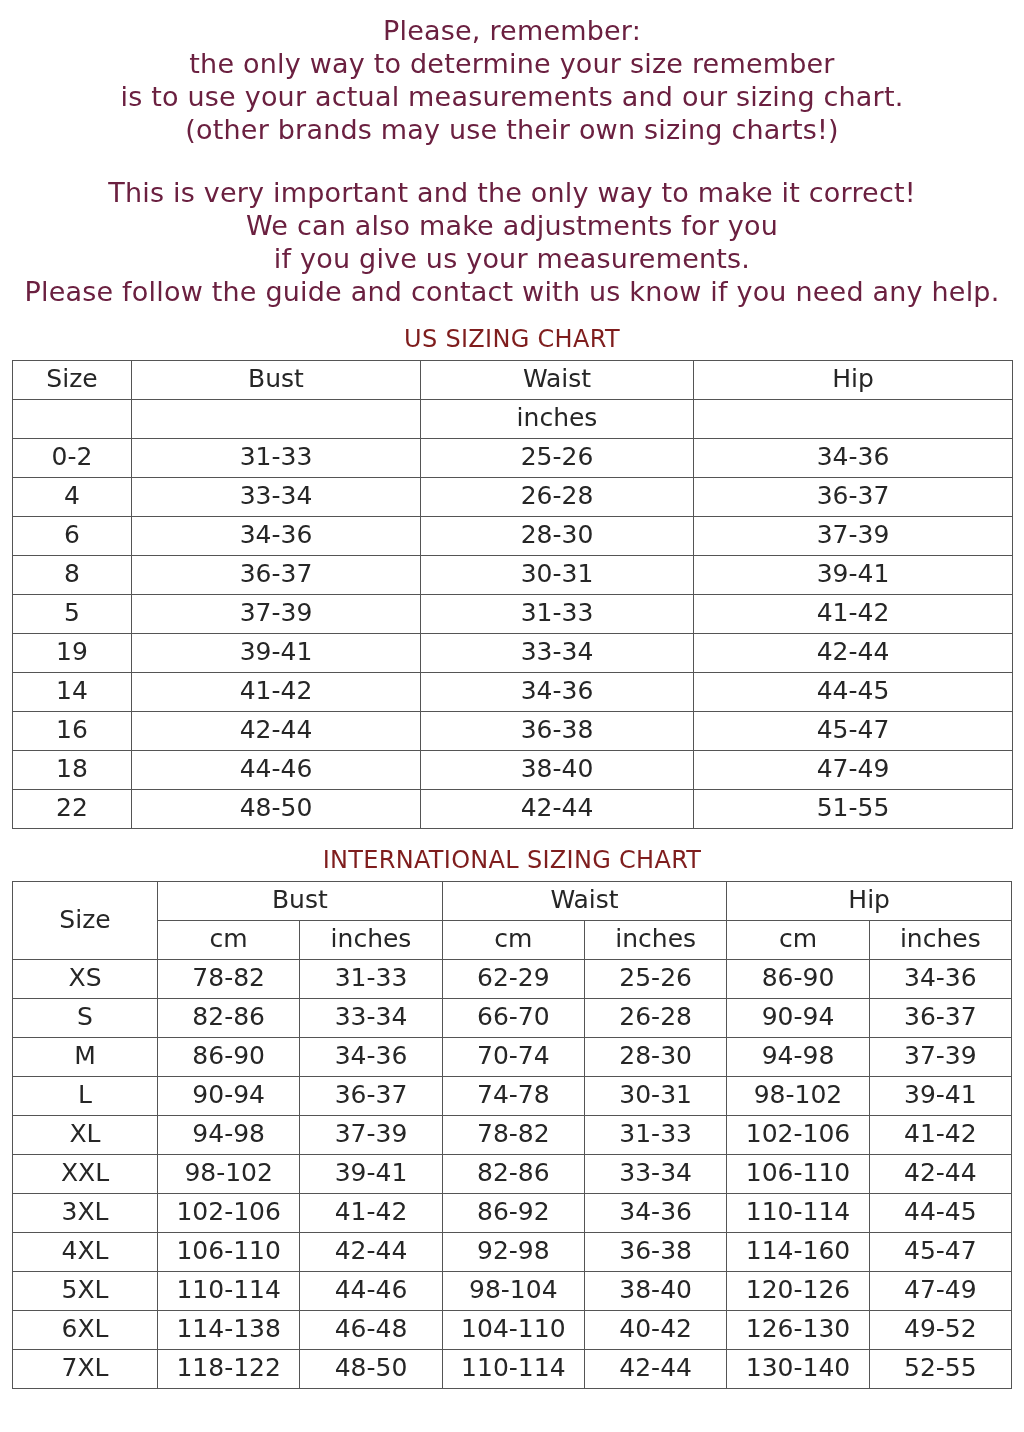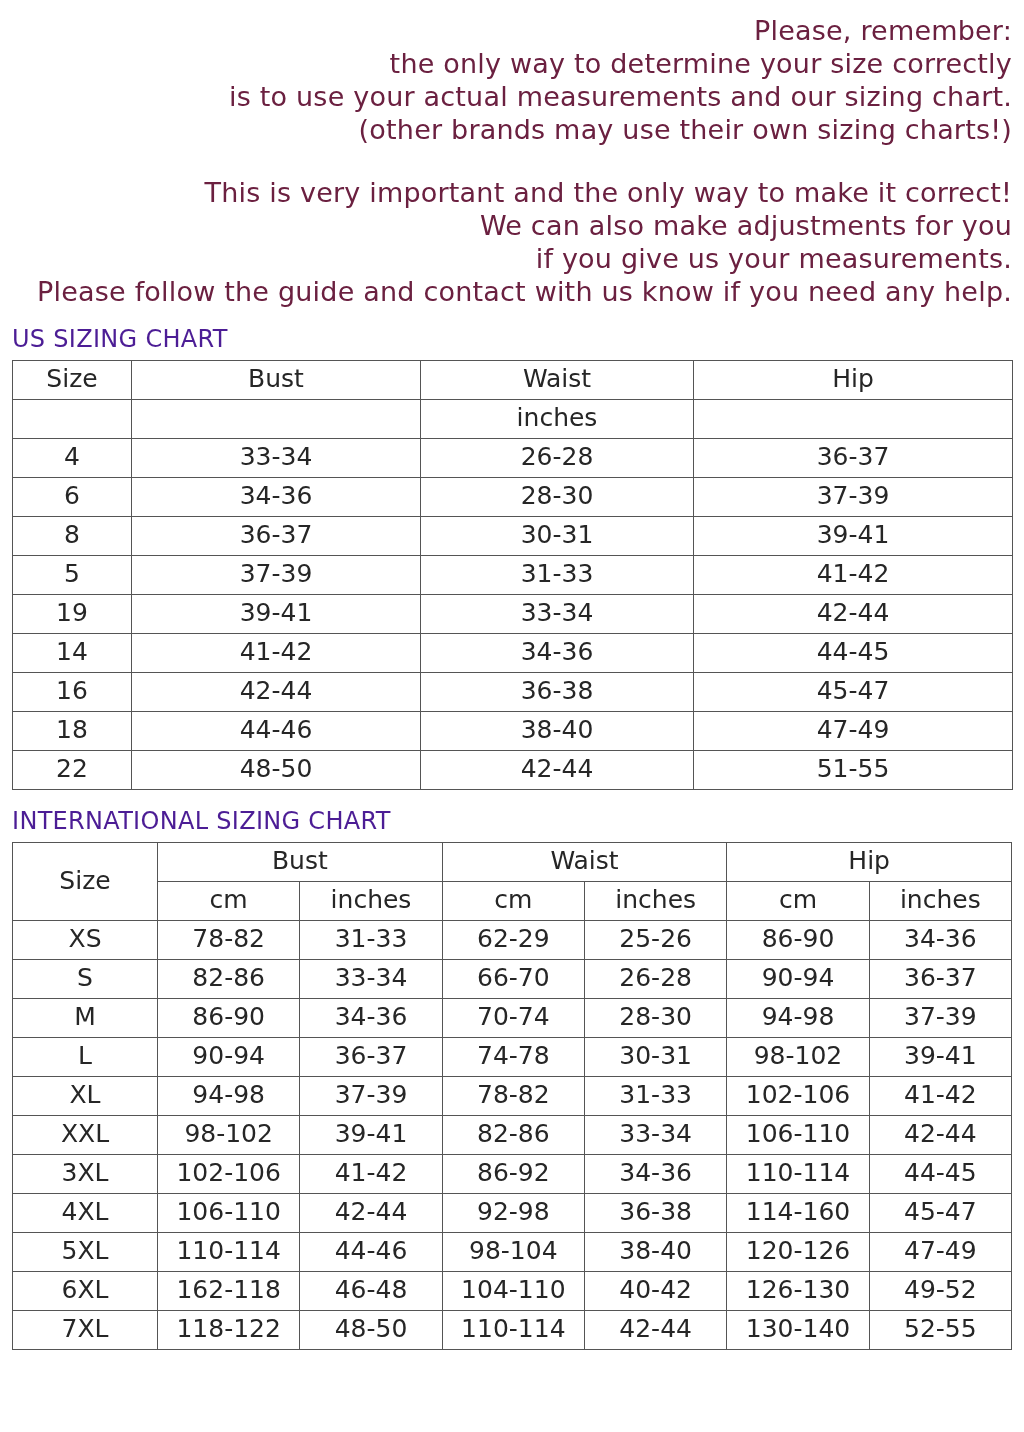--- a/index.html
+++ b/index.html
@@ -29,26 +29,26 @@
     font-size: 27px;
     line-height: 33px;
     padding-top: 14px;
     letter-spacing: 0.2px;
   }
   .intro .block-gap {
     height: 30px;
   }
   .intro p {
     margin: 0;
-    text-align: right;
   }
 
   
   .chart-title {
-    color: #4c1d95;
+    text-align: center;
+    color: #7f1d1d;
     font-size: 24px;
     line-height: 30px;
     margin-top: 16px;
     margin-bottom: 6px;
     letter-spacing: 0.3px;
   }
 
   
   table {
     border-collapse: collapse;
@@ -79,21 +79,21 @@
 
   .spacer-bottom { height: 24px; }
 </style>
 </head>
 <body>
 
 <div class="page">
 
   <div class="intro">
     <p>Please, remember:</p>
-    <p>the only way to determine your size correctly</p>
+    <p>the only way to determine your size remember</p>
     <p>is to use your actual measurements and our sizing chart.</p>
     <p>(other brands may use their own sizing charts!)</p>
     <div class="block-gap"></div>
     <p>This is very important and the only way to make it correct!</p>
     <p>We can also make adjustments for you</p>
     <p>if you give us your measurements.</p>
     <p>Please follow the guide and contact with us know if you need any help.</p>
   </div>
 
   <div class="chart-title">US SIZING CHART</div>
@@ -106,20 +106,26 @@
         <td class="c2">Waist</td>
         <td class="c3">Hip</td>
       </tr>
       <tr class="unit-row">
         <td class="c0 blank"></td>
         <td class="c1 blank"></td>
         <td class="c2">inches</td>
         <td class="c3 blank"></td>
       </tr>
       <tr>
+        <td class="c0">0-2</td>
+        <td class="c1">31-33</td>
+        <td class="c2">25-26</td>
+        <td class="c3">34-36</td>
+      </tr>
+      <tr>
         <td class="c0">4</td>
         <td class="c1">33-34</td>
         <td class="c2">26-28</td>
         <td class="c3">36-37</td>
       </tr>
       <tr>
         <td class="c0">6</td>
         <td class="c1">34-36</td>
         <td class="c2">28-30</td>
         <td class="c3">37-39</td>
@@ -263,21 +269,21 @@
         <td class="c0">5XL</td>
         <td class="sub">110-114</td>
         <td class="sub">44-46</td>
         <td class="sub">98-104</td>
         <td class="sub">38-40</td>
         <td class="sub">120-126</td>
         <td class="sub">47-49</td>
       </tr>
       <tr>
         <td class="c0">6XL</td>
-        <td class="sub">162-118</td>
+        <td class="sub">114-138</td>
         <td class="sub">46-48</td>
         <td class="sub">104-110</td>
         <td class="sub">40-42</td>
         <td class="sub">126-130</td>
         <td class="sub">49-52</td>
       </tr>
       <tr>
         <td class="c0">7XL</td>
         <td class="sub">118-122</td>
         <td class="sub">48-50</td>

